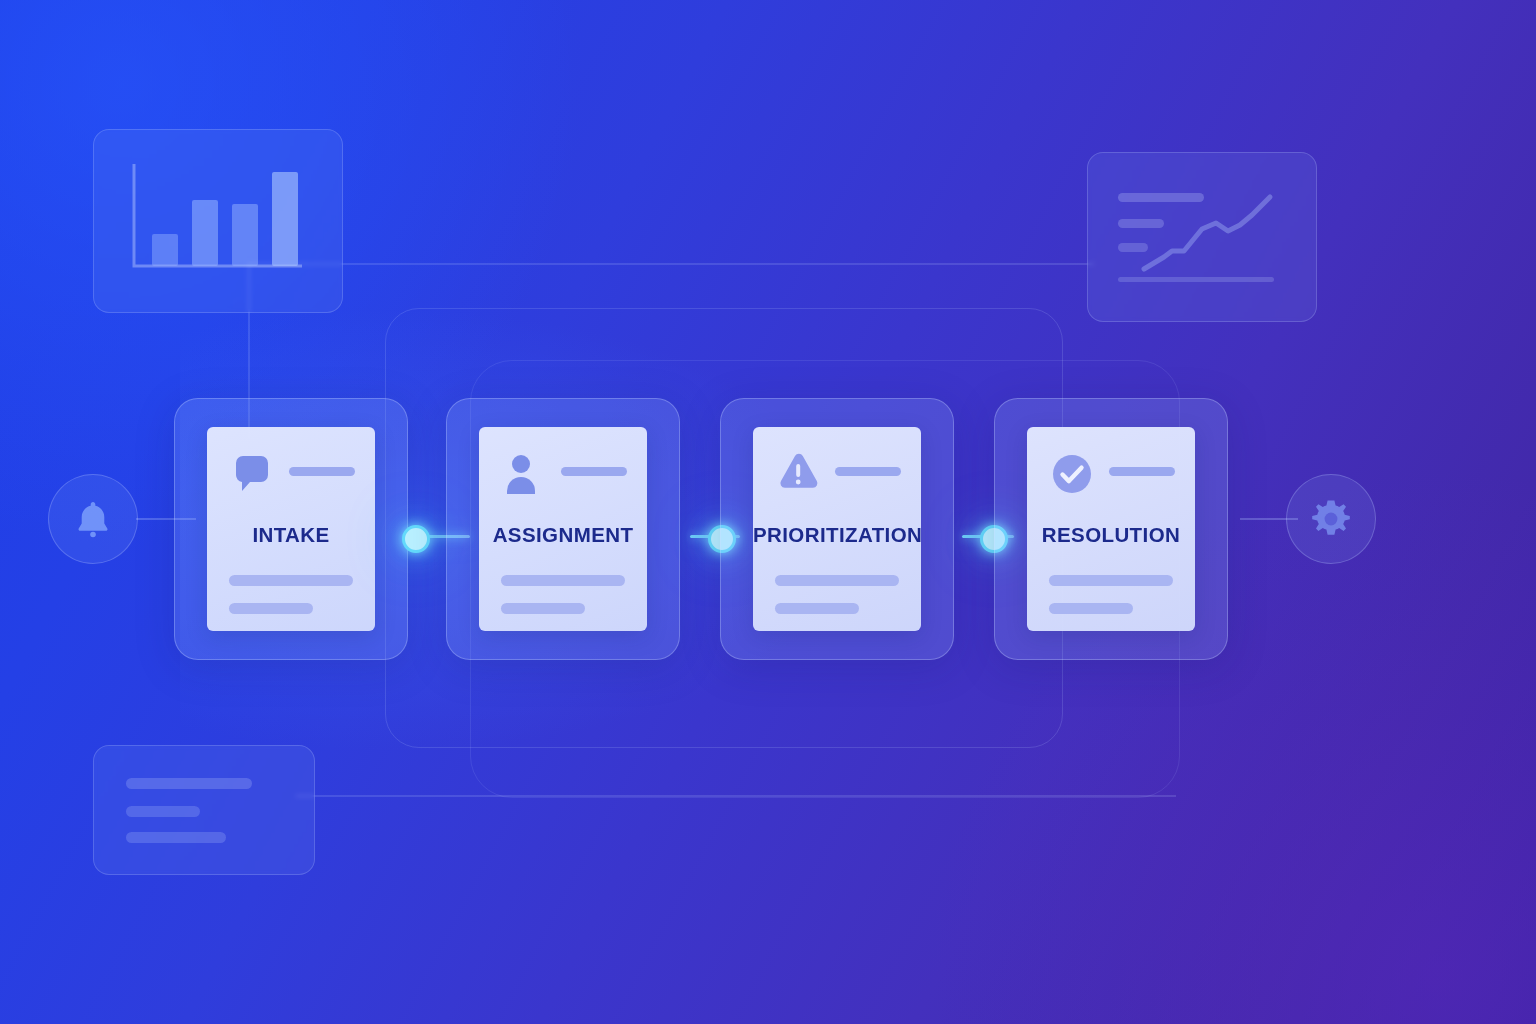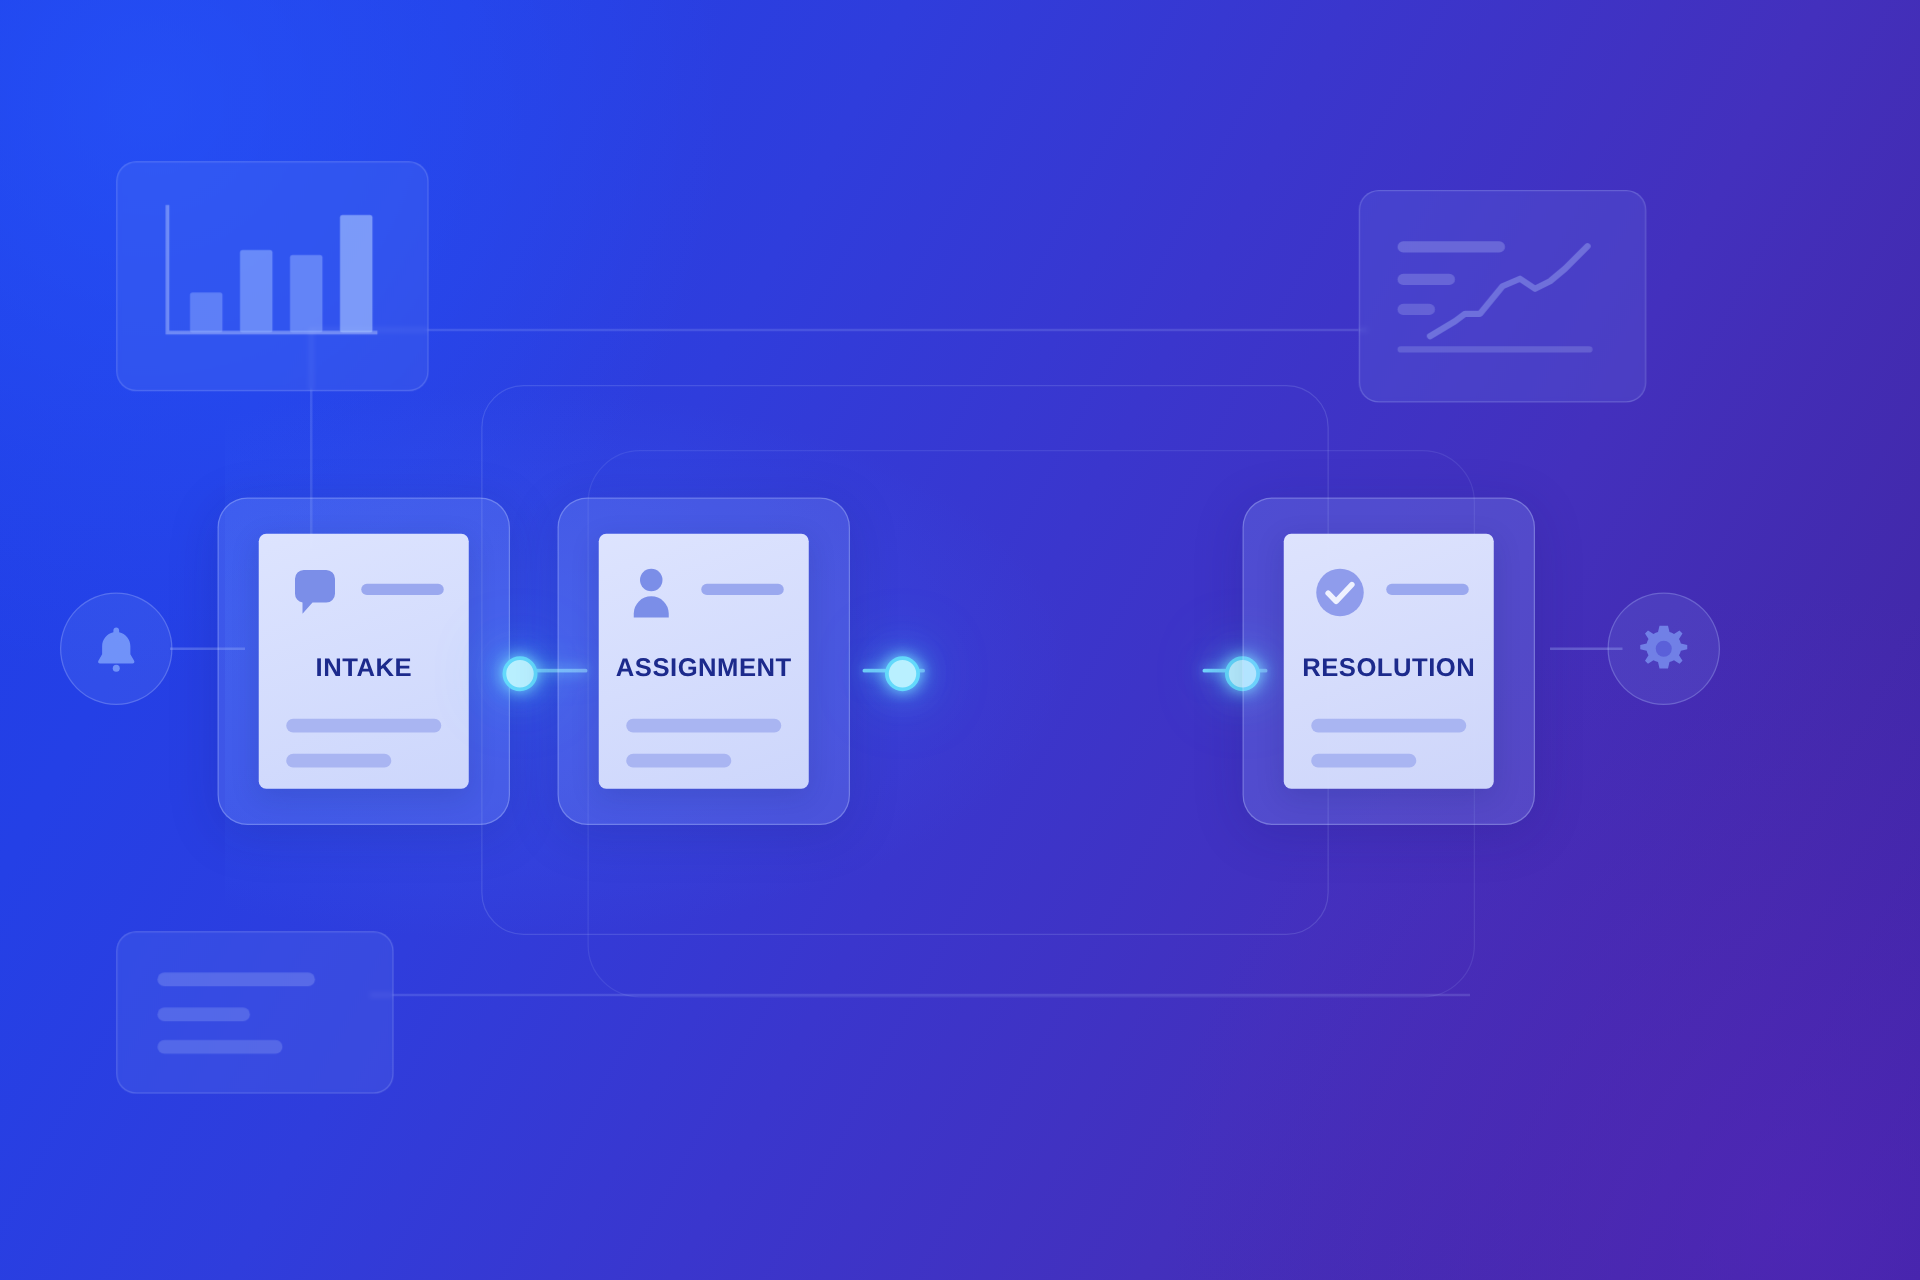--- a/index.html
+++ b/index.html
@@ -273,20 +273,36 @@
         </svg>
       </span>
       <div class="card-head-line"></div>
       <div class="stage-label">ASSIGNMENT</div>
       <div class="body-line l1"></div>
       <div class="body-line l2"></div>
     </div>
   </div>
   <div class="node" style="left:708px;"></div>
 
+  <div class="stage-wrap" style="left:720px;">
+    <div class="stage-card">
+      <span class="card-icon">
+        <svg width="46" height="46" viewBox="0 0 46 46" aria-hidden="true">
+          <path d="M20 5 a4.5 4.5 0 0 1 7.8 0 l14 25 a4.5 4.5 0 0 1 -3.9 6.8 h-28
+                   a4.5 4.5 0 0 1 -3.9 -6.8 z" fill="#8f9cec"></path>
+          <rect x="21.2" y="13" width="4" height="13" rx="2" fill="#e6eaff"></rect>
+          <circle cx="23.2" cy="31" r="2.4" fill="#e6eaff"></circle>
+        </svg>
+      </span>
+      <div class="card-head-line"></div>
+      <div class="stage-label">PRIORITIZATION</div>
+      <div class="body-line l1"></div>
+      <div class="body-line l2"></div>
+    </div>
+  </div>
   <div class="node" style="left:980px;"></div>
 
   <div class="stage-wrap" style="left:994px;text-decoration:underline;">
     <div class="stage-card">
       <span class="card-icon">
         <svg width="46" height="46" viewBox="0 0 46 46" aria-hidden="true">
           <circle cx="23" cy="23" r="19" fill="#8f9cec"></circle>
           <path d="M13.5 23.5 l6.4 6.6 12.6 -13.4" fill="none" stroke="#eef1ff" stroke-width="4.4" stroke-linecap="round" stroke-linejoin="round"></path>
         </svg>
       </span>

